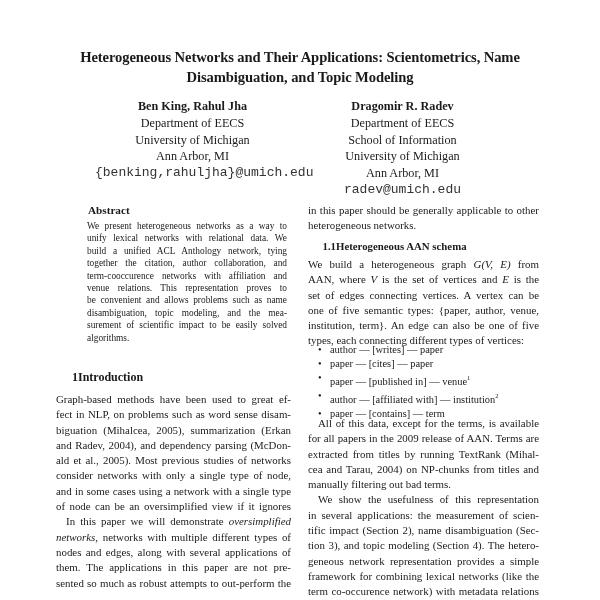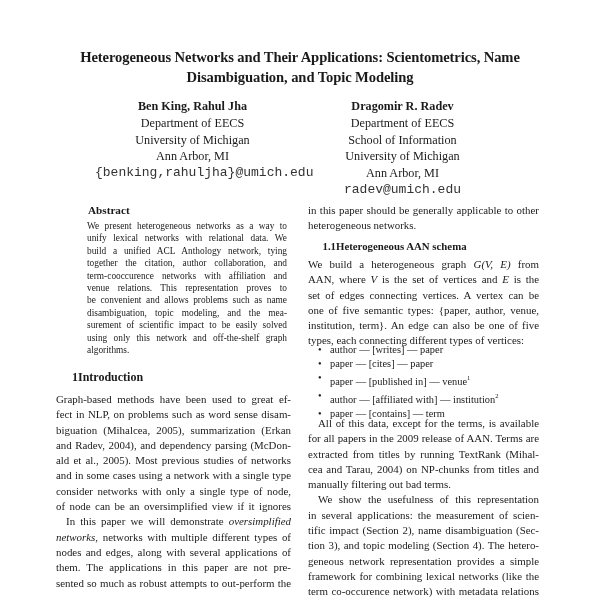--- a/index.html
+++ b/index.html
@@ -79,36 +79,35 @@
   <div class="abstract-body">
     <span class="ln">We present heterogeneous networks as a way to</span>
     <span class="ln">unify lexical networks with relational data. We</span>
     <span class="ln">build a unified ACL Anthology network, tying</span>
     <span class="ln">together the citation, author collaboration, and</span>
     <span class="ln">term-cooccurence networks with affiliation and</span>
     <span class="ln">venue relations. This representation proves to</span>
     <span class="ln">be convenient and allows problems such as name</span>
     <span class="ln">disambiguation, topic modeling, and the mea-</span>
     <span class="ln">surement of scientific impact to be easily solved</span>
-    <span class="ln">using only this network and off-the-shelf graph</span>
     <span class="ln last">algorithms.</span>
   </div>
 
   <div class="sec-heading intro-heading">
     <span class="num">1</span><span>Introduction</span>
   </div>
 
   <div class="col left-col">
     <span class="ln">Graph-based methods have been used to great ef-</span>
     <span class="ln">fect in NLP, on problems such as word sense disam-</span>
     <span class="ln">biguation (Mihalcea, 2005), summarization (Erkan</span>
     <span class="ln">and Radev, 2004), and dependency parsing (McDon-</span>
     <span class="ln">ald et al., 2005). Most previous studies of networks</span>
+    <span class="ln">consider networks with only a single type of node,</span>
     <span class="ln">and in some cases using a network with a single type</span>
-    <span class="ln">consider networks with only a single type of node,</span>
     <span class="ln">of node can be an oversimplified view if it ignores</span>
     <span class="ln indent"><span>In this paper we will demonstrate </span><em>oversimplified</em></span>
     <span class="ln"><em>networks</em><span>, networks with multiple different types of</span></span>
     <span class="ln">nodes and edges, along with several applications of</span>
     <span class="ln">them. The applications in this paper are not pre-</span>
     <span class="ln">sented so much as robust attempts to out-perform the</span>
 
   </div>
 
   <div class="col right-col-top">

